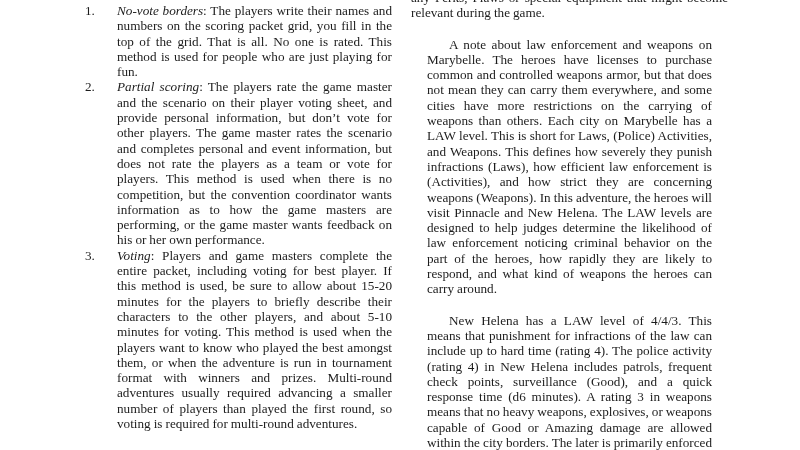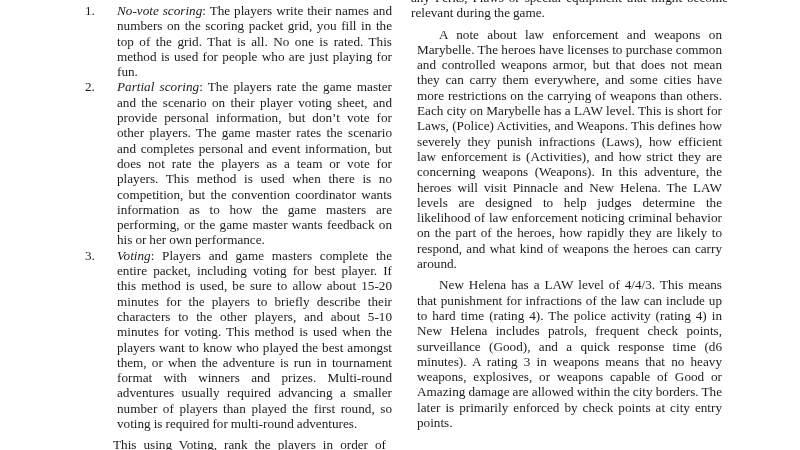--- a/index.html
+++ b/index.html
@@ -45,38 +45,38 @@
     position: absolute;
     left: 0;
     top: 0;
     width: 28px;
     text-align: left;
   }
   .list-lead {
     font-style: italic;
   }
   .para {
-    margin: 6px;
+    margin: 16px;
     text-indent: 22px;
   }
   .para-noindent {
     margin: 0;
     text-indent: 0;
   }
 </style>
 </head>
 <body>
 
 <div class="page">
 
   <div class="col col-left">
 
     <div class="list-item">
       <span class="list-num">1.</span>
-      <span class="list-lead">No-vote scoring</span><span>: The players write their names and numbers on the scoring packet grid, you fill in the top of the grid. That is all. No one is rated. This method is used for people who are just playing for fun.</span>
+      <span class="list-lead">No-vote borders</span><span>: The players write their names and numbers on the scoring packet grid, you fill in the top of the grid. That is all. No one is rated. This method is used for people who are just playing for fun.</span>
     </div>
 
     <div class="list-item">
       <span class="list-num">2.</span>
       <span class="list-lead">Partial scoring</span><span>: The players rate the game master and the scenario on their player voting sheet, and provide personal information, but don’t vote for other players. The game master rates the scenario and completes personal and event information, but does not rate the players as a team or vote for players. This method is used when there is no competition, but the convention coordinator wants information as to how the game masters are performing, or the game master wants feedback on his or her own performance.</span>
     </div>
 
     <div class="list-item">
       <span class="list-num">3.</span>
       <span class="list-lead">Voting</span><span>: Players and game masters complete the entire packet, including voting for best player. If this method is used, be sure to allow about 15-20 minutes for the players to briefly describe their characters to the other players, and about 5-10 minutes for voting. This method is used when the players want to know who played the best amongst them, or when the adventure is run in tournament format with winners and prizes. Multi-round adventures usually required advancing a smaller number of players than played the first round, so voting is required for multi-round adventures.</span>

